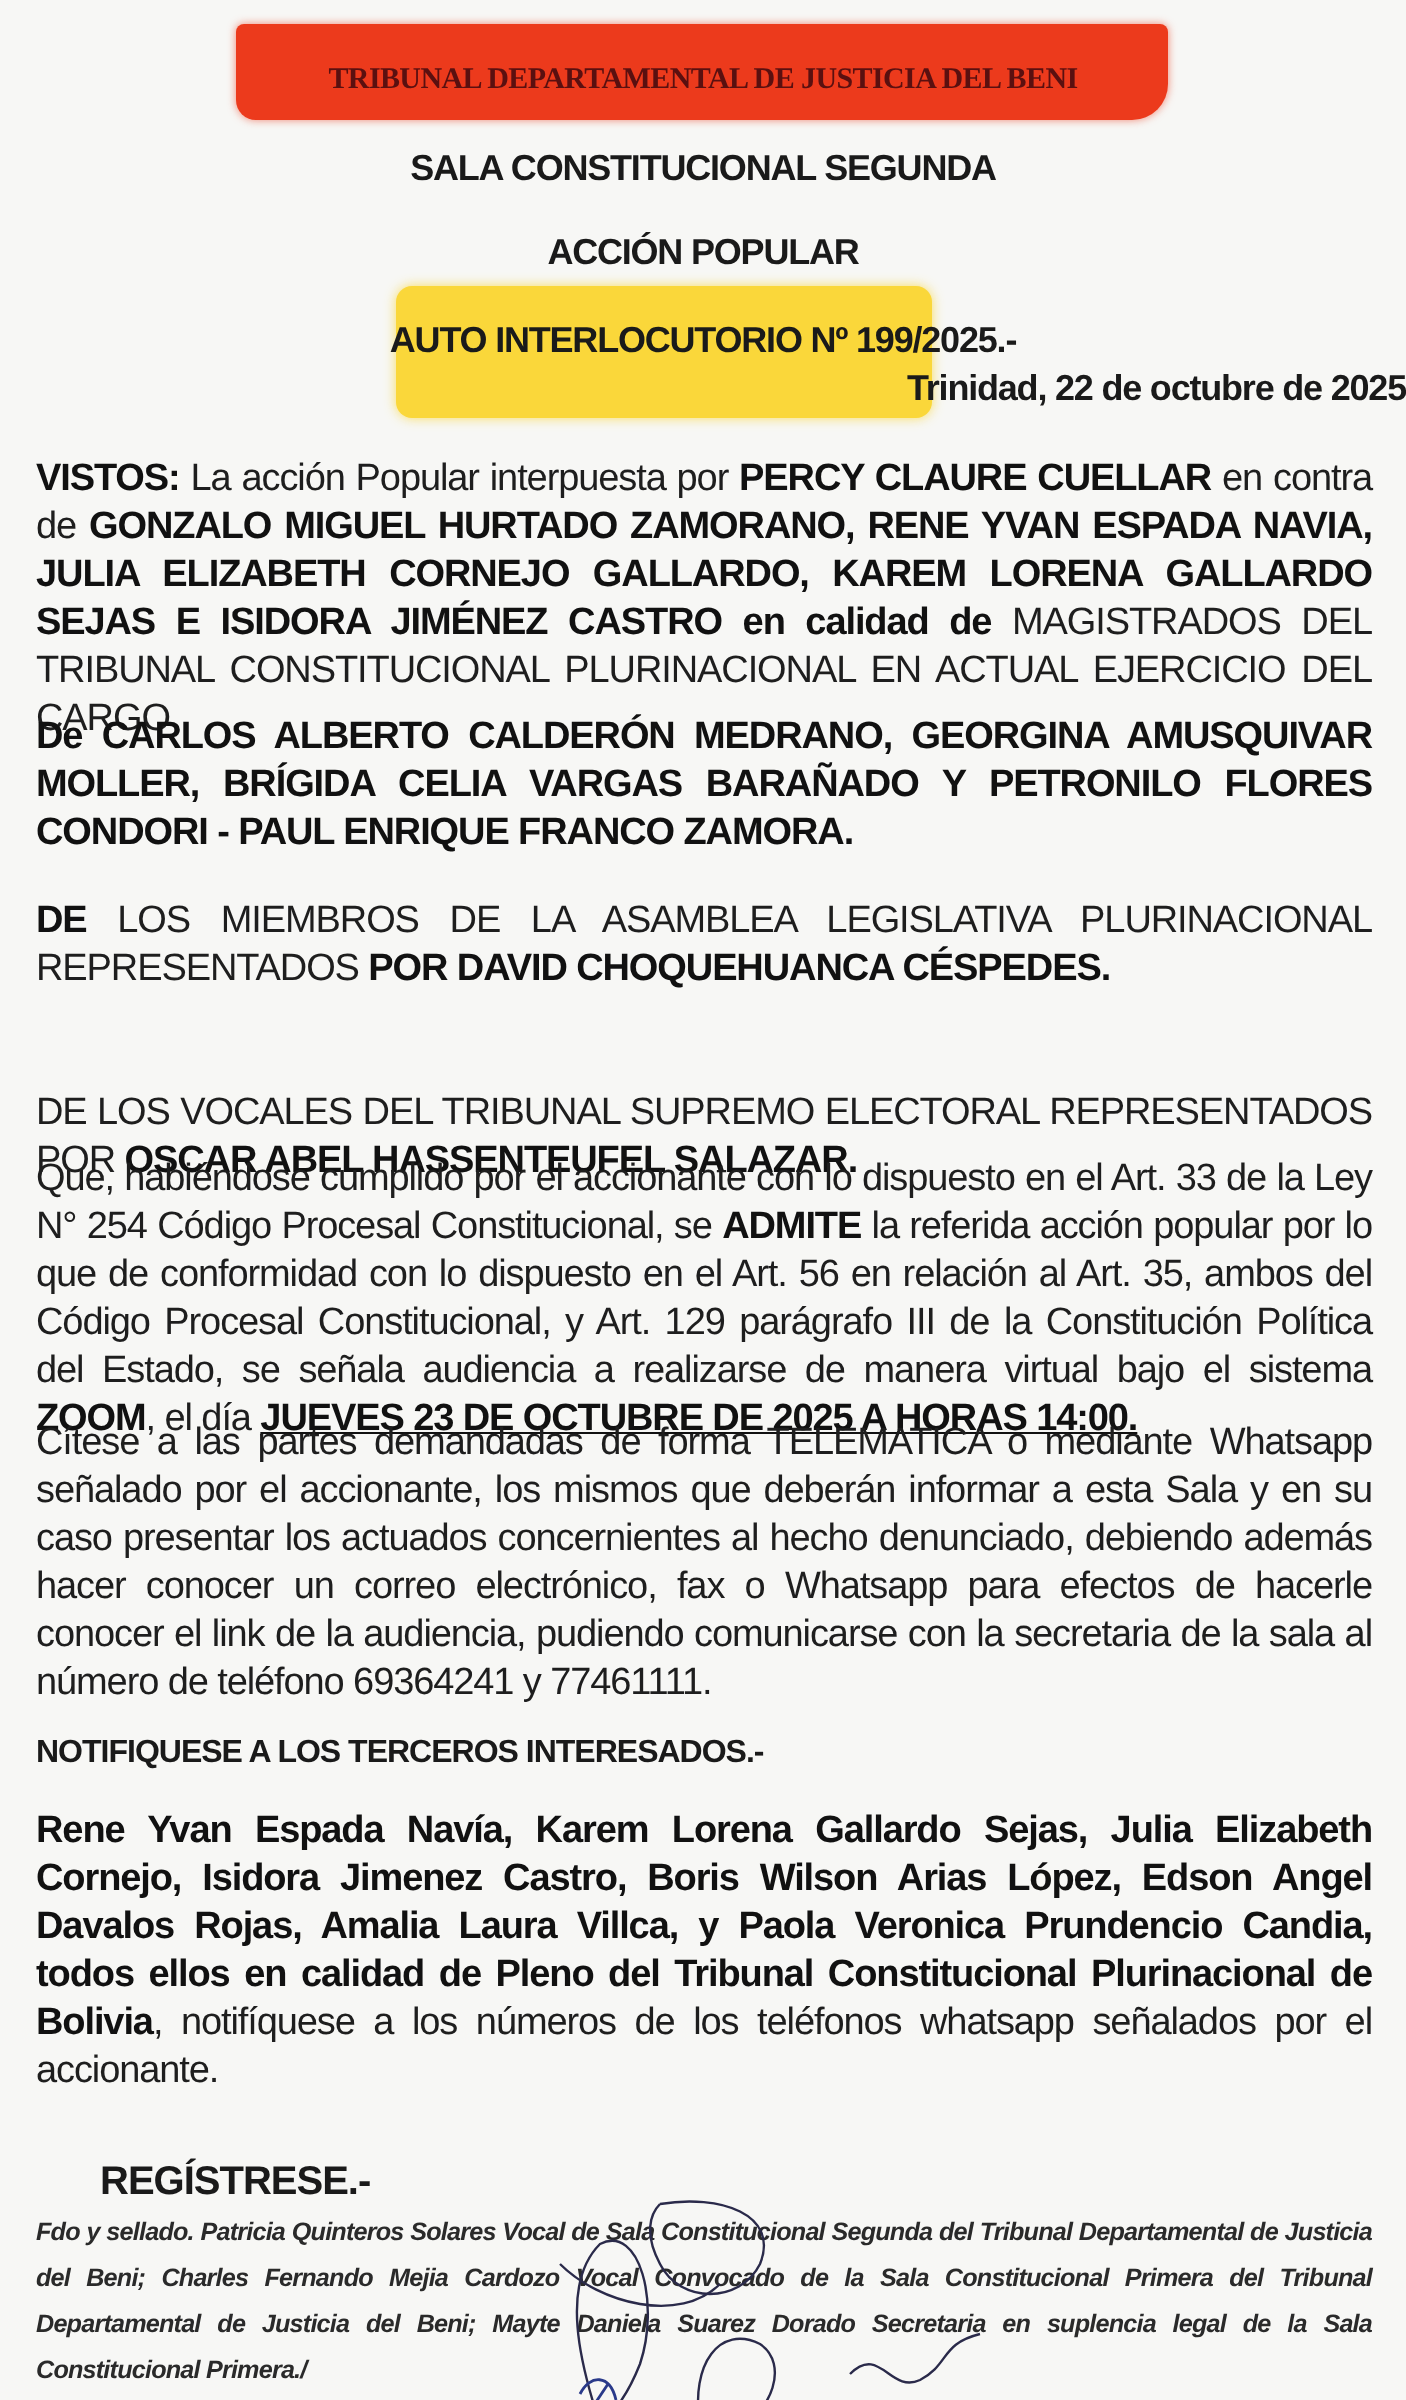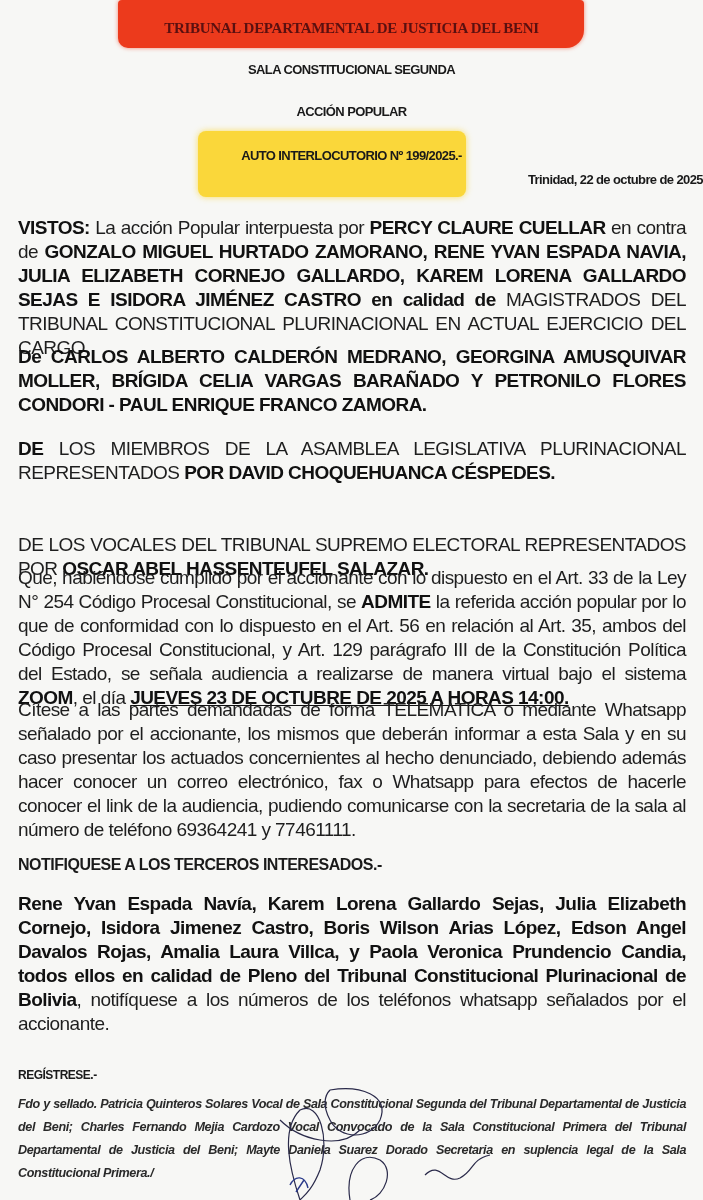--- a/index.html
+++ b/index.html
@@ -3,36 +3,36 @@
 <meta charset="utf-8">
 <style>
   html, body { margin: 0; padding: 0; }
   body {
     width: 703px; height: 1200px; overflow: hidden;
     background: #f7f7f5;
     font-family: "Liberation Sans Narrow", "Liberation Sans", sans-serif;
     color: #1a1a1a;
     position: relative;
   }
-  .page { position: absolute; left: 0; top: 0; width: 703px; height: 852px; }
+  .page { position: absolute; left: 0; top: 12px; width: 703px; height: 852px; }
   .banner {
     position: absolute; left: 118px; top: 0; width: 466px; height: 48px;
     background: #ec3a1c;
     border-radius: 4px 4px 18px 10px;
     box-shadow: 0 0 4px rgba(236,58,28,0.6);
   }
   .banner-text {
     position: absolute; left: 0; width: 703px; top: 20px;
     text-align: center; font-weight: bold; font-size: 15px; color: #5a1010;
     letter-spacing: -0.3px;
     font-family: "Liberation Serif", serif;
   }
   .center-line {
     position: absolute; left: 0; width: 703px; text-align: center;
-    font-weight: bold; font-size: 13px; color: #1a1a1a;
+    font-weight: bold; font-size: 18px; color: #1a1a1a;
     font-family: "Liberation Sans", sans-serif; letter-spacing: -0.6px;
   }
   .highlight {
     position: absolute; left: 198px; top: 131px; width: 268px; height: 66px;
     background: #fad73a; border-radius: 8px;
     box-shadow: 0 0 6px rgba(250,215,58,0.8);
   }
   .para {
     position: absolute; left: 18px; width: 668px;
     font-size: 19px; line-height: 24px; text-align: justify;
@@ -93,21 +93,21 @@
   </div>
 
 
   <div class="heading" style="top:856px;">NOTIFIQUESE A LOS TERCEROS INTERESADOS.-</div>
 
   <div class="para" style="top:892px;">
     <b>Rene Yvan Espada Navía, Karem Lorena Gallardo Sejas, Julia Elizabeth Cornejo, Isidora Jimenez Castro, Boris Wilson Arias López, Edson Angel Davalos Rojas, Amalia Laura Villca, y Paola Veronica Prundencio Candia, todos ellos en calidad de Pleno del Tribunal Constitucional Plurinacional de Bolivia</b><span>, notifíquese a los números de los teléfonos whatsapp señalados por el accionante.</span>
   </div>
 
 
-  <div class="heading" style="top:1068px; font-size:12px;">REGÍSTRESE.-</div>
+  <div class="heading" style="top:1068px; font-size:20px;margin-left:32px;">REGÍSTRESE.-</div>
 
   <div class="fdo" style="top:1093px;">Fdo y sellado. Patricia Quinteros Solares Vocal de Sala Constitucional Segunda del Tribunal Departamental de Justicia del Beni; Charles Fernando Mejia Cardozo Vocal Convocado de la Sala Constitucional Primera del Tribunal Departamental de Justicia del Beni; Mayte Daniela Suarez Dorado Secretaria en suplencia legal de la Sala Constitucional Primera./</div>
 
   <svg class="sig" viewBox="0 0 703 1200">
     <g fill="none" stroke="#2a2a4a" stroke-width="1.2">
       <path d="M300 1200 C 290 1170, 280 1130, 300 1110 C 320 1100, 330 1140, 320 1170 C 312 1190, 305 1195, 300 1200"></path>
       <path d="M330 1090 C 360 1085, 390 1095, 380 1120 C 370 1140, 340 1140, 330 1120 C 322 1105, 325 1095, 330 1090"></path>
       <path d="M350 1200 C 345 1170, 360 1150, 380 1160 C 395 1170, 385 1195, 370 1200"></path>
       <path d="M425 1175 C 440 1160, 445 1185, 460 1178 C 475 1170, 470 1160, 490 1155"></path>
       <path d="M280 1120 C 300 1140, 340 1150, 360 1130"></path>

